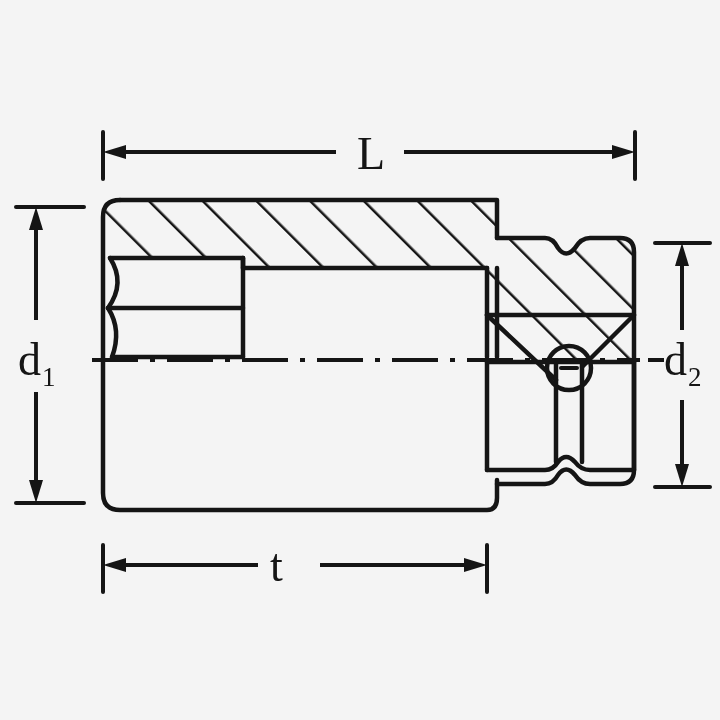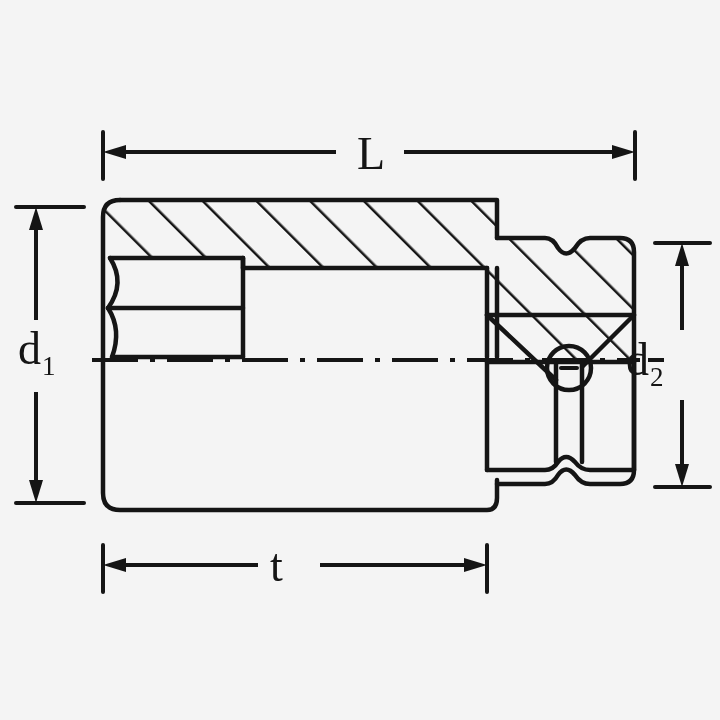--- a/index.html
+++ b/index.html
@@ -36,22 +36,22 @@
     font-style: normal;
   }
   .dim-label .sub {
     font-size: 27px;
     vertical-align: baseline;
     position: relative;
     top: 11px;
     left: 1px;
   }
   #label-L   { left: 357px; top: 131px; }
-  #label-d1  { left: 18px;  top: 326px; }
-  #label-d2  { left: 626px; top: 337px; }
+  #label-d1  { left: 18px;  top: 337px; }
+  #label-d2  { left: 664px; top: 337px; }
   #label-t   { left: 270px; top: 543px; }
 </style>
 </head>
 <body>
 
 <div id="stage">
 
   <svg id="drawing-svg" viewBox="0 0 720 720">
     <defs>
 

